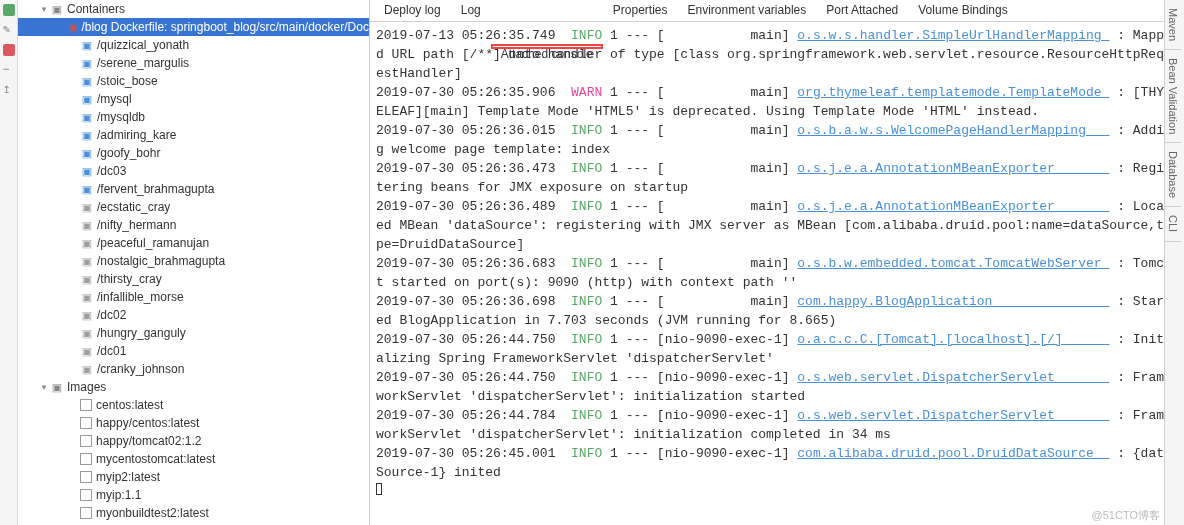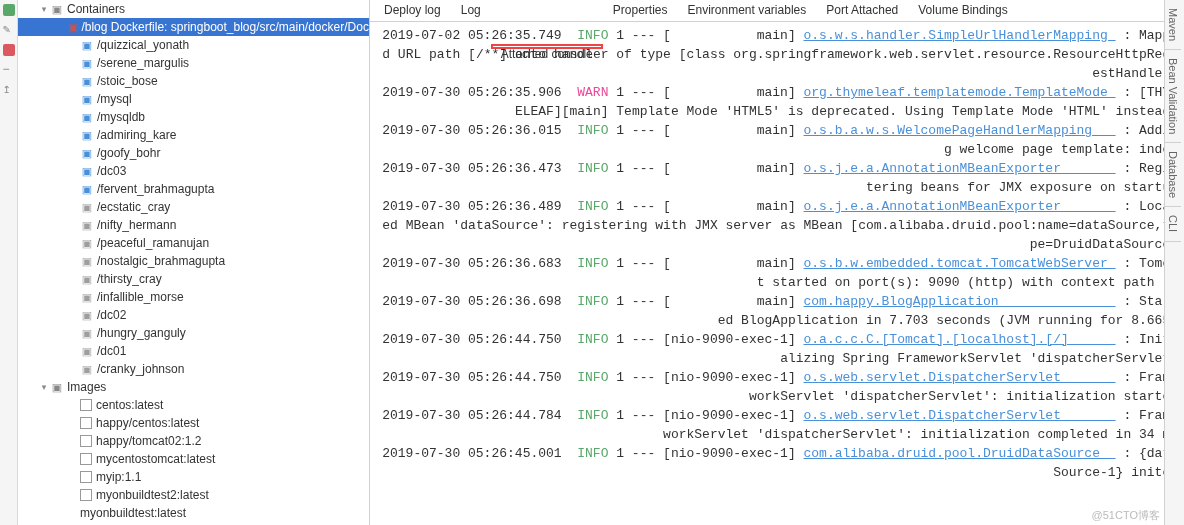--- a/index.html
+++ b/index.html
@@ -23,21 +23,21 @@
 .indent-1 { padding-left: 50px; }
 .tw { width: 12px; color: #888; font-size: 9px; display: inline-block; text-align: center; }
 .node-icon { width: 14px; height: 14px; display: inline-flex; align-items: center; justify-content: center; margin-right: 3px; }
 .cube-blue { color: #4a90d9; font-size: 11px; }
 .cube-red { color: #c75450; font-size: 11px; }
 .cube-grey { color: #9e9e9e; font-size: 11px; }
 .group-icon { color: #888; font-size: 11px; }
 .cb { width: 12px; height: 12px; border: 1px solid #999; margin-right: 4px; display: inline-block; }
 
 
-.main { flex: 1; display: flex; flex-direction: column; position: relative; text-align: right; }
+.main { flex: 1; display: flex; flex-direction: column; position: relative; }
 .tabs { display: flex; height: 22px; border-bottom: 1px solid #d0d0d0; align-items: stretch; padding-left: 4px; position: relative; }
 .tab { padding: 3px 10px 0; font-size: 12px; color: #333; cursor: pointer; }
 .tab.active { border-bottom: 1px solid #999; }
 .tab.highlight { border: 2px solid #e44; padding: 1px 8px 0; margin-top: 44px; }
 .log { flex: 1; font-family: Consolas, "Courier New", monospace; font-size: 13px; line-height: 19px; padding: 4px 6px; overflow: auto; white-space: pre-wrap; word-break: break-all; color: #333; }
 .ts { color: #333; }
 .INFO { color: #59a869; font-weight: normal; }
 .WARN { color: #ec4899; }
 .logger { color: #4a90d9; text-decoration: underline; }
 .caret { display:inline-block; border:1px solid #333; width:6px; height:12px; }
@@ -193,20 +193,25 @@
           <span>happy/tomcat02:1.2</span>
         </div>
         <div class="tree-row indent-1">
           <span class="tw"></span>
           <span class="cb"></span>
           <span>mycentostomcat:latest</span>
         </div>
         <div class="tree-row indent-1">
           <span class="tw"></span>
           <span class="cb"></span>
+          <span>myip2:latest</span>
+        </div>
+        <div class="tree-row indent-1">
+          <span class="tw"></span>
+          <span class="cb"></span>
           <span>myip:1.1</span>
         </div>
         <div class="tree-row indent-1">
           <span class="tw"></span>
           <span class="cb"></span>
           <span>myonbuildtest2:latest</span>
         </div>
         <div class="tree-row indent-1">
           <span class="tw"></span>
           <span>myonbuildtest:latest</span>
@@ -217,21 +222,21 @@
   <div class="main">
     <div class="tabs" id="tabs">
         <div class="tab">Deploy log</div>
         <div class="tab">Log</div>
         <div class="tab active highlight">Attached console</div>
         <div class="tab">Properties</div>
         <div class="tab">Environment variables</div>
         <div class="tab">Port Attached</div>
         <div class="tab">Volume Bindings</div>
       </div>
-    <div class="log" id="log"><span><span class="ts">2019-07-02 05:26:35.749</span>  <span class="INFO">INFO</span> 1 --- [           main] <span class="logger">o.s.w.s.handler.SimpleUrlHandlerMapping </span> : Mapped URL path [/**] onto handler of type [class org.springframework.web.servlet.resource.ResourceHttpRequestHandler]
+    <div class="log" id="log"><span><span class="ts">2019-07-13 05:26:35.749</span>  <span class="INFO">INFO</span> 1 --- [           main] <span class="logger">o.s.w.s.handler.SimpleUrlHandlerMapping </span> : Mapped URL path [/**] onto handler of type [class org.springframework.web.servlet.resource.ResourceHttpRequestHandler]
 </span><span><span class="ts">2019-07-30 05:26:35.906</span>  <span class="WARN">WARN</span> 1 --- [           main] <span class="logger">org.thymeleaf.templatemode.TemplateMode </span> : [THYMELEAF][main] Template Mode 'HTML5' is deprecated. Using Template Mode 'HTML' instead.
 </span><span><span class="ts">2019-07-30 05:26:36.015</span>  <span class="INFO">INFO</span> 1 --- [           main] <span class="logger">o.s.b.a.w.s.WelcomePageHandlerMapping   </span> : Adding welcome page template: index
 </span><span><span class="ts">2019-07-30 05:26:36.473</span>  <span class="INFO">INFO</span> 1 --- [           main] <span class="logger">o.s.j.e.a.AnnotationMBeanExporter       </span> : Registering beans for JMX exposure on startup
 </span><span><span class="ts">2019-07-30 05:26:36.489</span>  <span class="INFO">INFO</span> 1 --- [           main] <span class="logger">o.s.j.e.a.AnnotationMBeanExporter       </span> : Located MBean 'dataSource': registering with JMX server as MBean [com.alibaba.druid.pool:name=dataSource,type=DruidDataSource]
 </span><span><span class="ts">2019-07-30 05:26:36.683</span>  <span class="INFO">INFO</span> 1 --- [           main] <span class="logger">o.s.b.w.embedded.tomcat.TomcatWebServer </span> : Tomcat started on port(s): 9090 (http) with context path ''
 </span><span><span class="ts">2019-07-30 05:26:36.698</span>  <span class="INFO">INFO</span> 1 --- [           main] <span class="logger">com.happy.BlogApplication               </span> : Started BlogApplication in 7.703 seconds (JVM running for 8.665)
 </span><span><span class="ts">2019-07-30 05:26:44.750</span>  <span class="INFO">INFO</span> 1 --- [nio-9090-exec-1] <span class="logger">o.a.c.c.C.[Tomcat].[localhost].[/]      </span> : Initializing Spring FrameworkServlet 'dispatcherServlet'
 </span><span><span class="ts">2019-07-30 05:26:44.750</span>  <span class="INFO">INFO</span> 1 --- [nio-9090-exec-1] <span class="logger">o.s.web.servlet.DispatcherServlet       </span> : FrameworkServlet 'dispatcherServlet': initialization started
 </span><span><span class="ts">2019-07-30 05:26:44.784</span>  <span class="INFO">INFO</span> 1 --- [nio-9090-exec-1] <span class="logger">o.s.web.servlet.DispatcherServlet       </span> : FrameworkServlet 'dispatcherServlet': initialization completed in 34 ms
 </span><span><span class="ts">2019-07-30 05:26:45.001</span>  <span class="INFO">INFO</span> 1 --- [nio-9090-exec-1] <span class="logger">com.alibaba.druid.pool.DruidDataSource  </span> : {dataSource-1} inited

